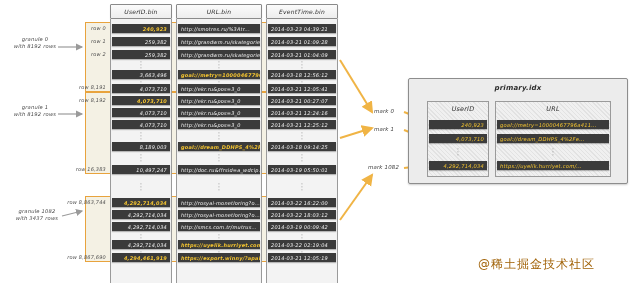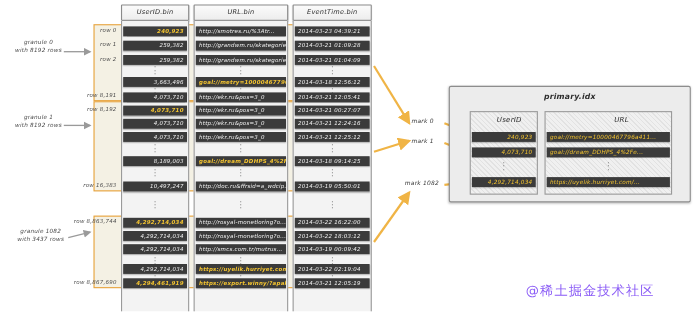--- a/index.html
+++ b/index.html
@@ -144,21 +144,21 @@
     white-space:nowrap;
     box-shadow:0 1px 1px rgba(0,0,0,.25);
   }
   .idx-cell.num{justify-content:flex-end;}
   .idx-cell.txt{justify-content:flex-start;}
 
   
   .watermark{
     position:absolute;
     font-size:12px;
-    color:#8b5cf6;
+    color:#a16207;
     letter-spacing:1px;
     white-space:nowrap;
     font-family:"DejaVu Sans",sans-serif;
   }
 </style>
 </head>
 <body>
 
 <div id="stage">
 
@@ -395,21 +395,21 @@
   <div class="mark-label hw" style="left:374px;top:126px;">mark 1</div>
   <div class="mark-label hw" style="left:368px;top:164px;">mark 1082</div>
 
   <div class="idx-panel" style="left:408px;top:78px;width:220px;height:106px;">
     <div class="idx-title hw" style="left:0;top:5px;font-weight:bold;">primary.idx</div>
 
     <div class="idx-col" style="left:18px;top:22px;width:62px;height:76px;"></div>
     <div class="idx-col" style="left:86px;top:22px;width:116px;height:76px;"></div>
 
     <div class="idx-colhead hw" style="left:18px;top:26px;width:72px;">UserID</div>
-    <div class="idx-colhead hw" style="left:86px;top:26px;width:140px;">URL</div>
+    <div class="idx-colhead hw" style="left:86px;top:26px;width:116px;">URL</div>
 
     <div class="idx-cell num hw" style="left:20px;top:41px;width:58px;height:9px;">240,923</div>
     <div class="idx-cell txt hw" style="left:88px;top:41px;width:112px;height:9px;">goal://metry=10000467796a411...</div>
 
     <div class="idx-cell num hw" style="left:20px;top:55px;width:58px;height:9px;">4,073,710</div>
     <div class="idx-cell txt hw" style="left:88px;top:55px;width:112px;height:9px;">goal://dream_DDHPS_4%2Fe...</div>
 
     <div class="vdots" style="left:20px;top:68px;width:58px;">
         <b>·</b>
         <b>·</b>

